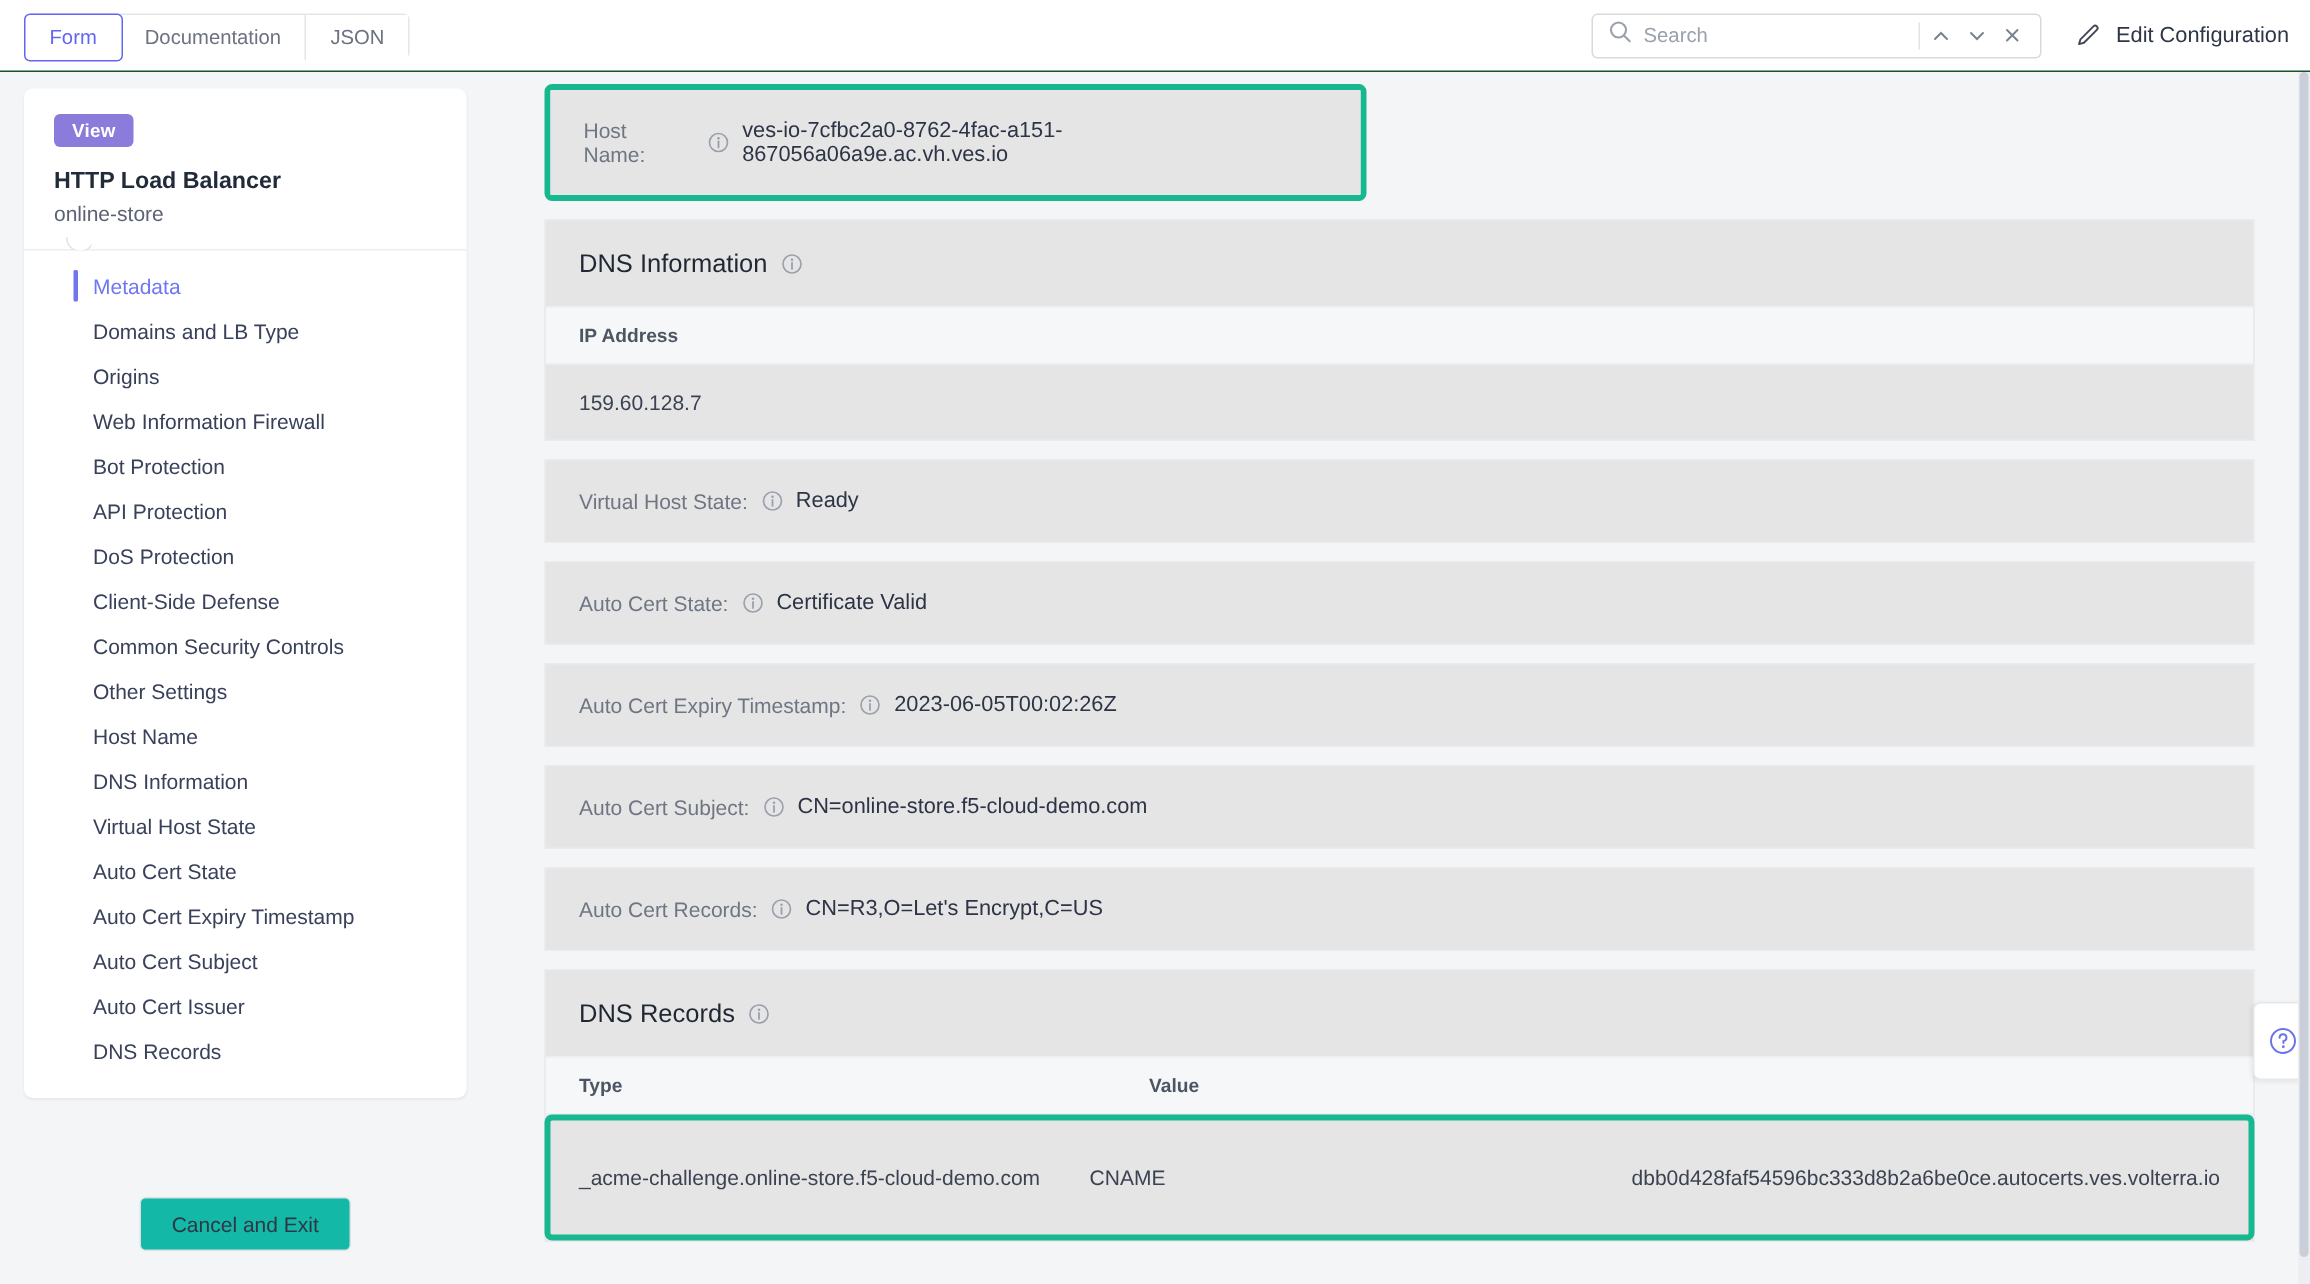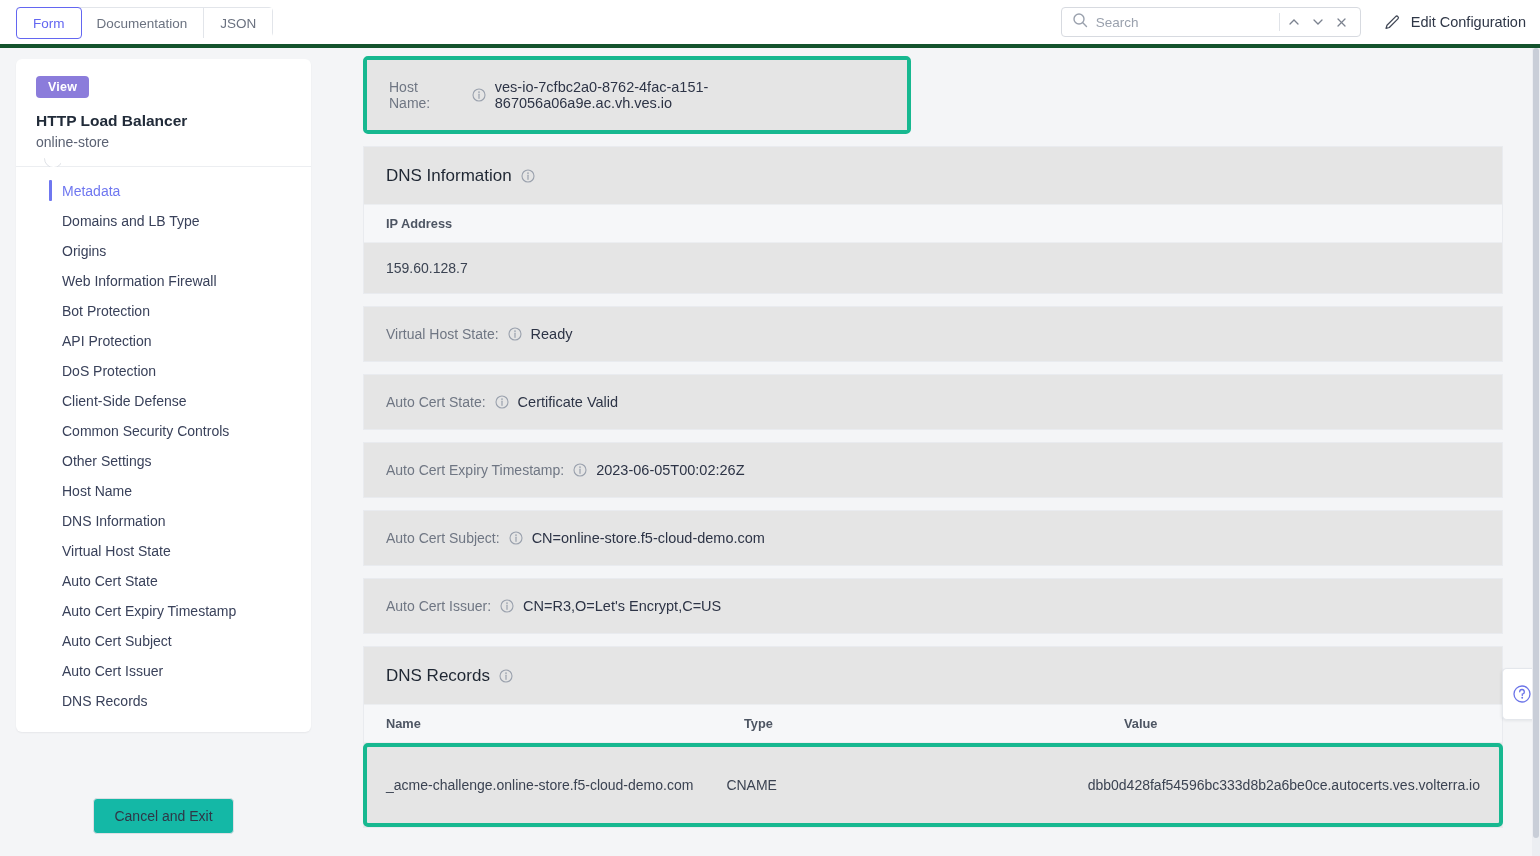--- a/index.html
+++ b/index.html
@@ -8,21 +8,21 @@
     background: #f4f5f7;
     font-family: "Liberation Sans", sans-serif;
     overflow: hidden;
   }
 
   
   .topbar {
     position: absolute; top: 0; left: 0;
     width: 1540px; height: 48px;
     background: #ffffff;
-    border-bottom: 4px solid #14532d;
+    border-bottom: 1px solid #14532d;
     display: flex; align-items: center;
   }
   .tabs {
     display: flex; margin-left: 16px;
     border: 1px solid #e2e5ea; border-radius: 4px;
     height: 30px; overflow: visible; background:#fff;
   }
   .tab {
     height: 30px; padding: 0 16px;
     display: flex; align-items: center; justify-content: center;
@@ -377,21 +377,21 @@
               <circle cx="7" cy="4.1" r=".85" fill="#9aa1ad"></circle>
               <line x1="7" y1="6.2" x2="7" y2="10.3" stroke="#9aa1ad" stroke-width="1.2" stroke-linecap="round"></line>
             </svg>
         </span>
         <span class="row-value">CN=online-store.f5-cloud-demo.com</span>
       </div>
     </div>
 
     <div class="card">
       <div class="row-line">
-        <span class="row-label">Auto Cert Issuer:</span>
+        <span class="row-label">Auto Cert Records:</span>
         <span class="info">
           <svg width="14" height="14" viewBox="0 0 14 14" fill="none">
               <circle cx="7" cy="7" r="6" stroke="#9aa1ad" stroke-width="1.1"></circle>
               <circle cx="7" cy="4.1" r=".85" fill="#9aa1ad"></circle>
               <line x1="7" y1="6.2" x2="7" y2="10.3" stroke="#9aa1ad" stroke-width="1.2" stroke-linecap="round"></line>
             </svg>
         </span>
         <span class="row-value">CN=R3,O=Let's Encrypt,C=US</span>
       </div>
     </div>
@@ -401,21 +401,20 @@
         <span class="sec-title">DNS Records</span>
         <span class="info">
           <svg width="14" height="14" viewBox="0 0 14 14" fill="none">
               <circle cx="7" cy="7" r="6" stroke="#9aa1ad" stroke-width="1.1"></circle>
               <circle cx="7" cy="4.1" r=".85" fill="#9aa1ad"></circle>
               <line x1="7" y1="6.2" x2="7" y2="10.3" stroke="#9aa1ad" stroke-width="1.2" stroke-linecap="round"></line>
             </svg>
         </span>
       </div>
       <div class="tbl-head">
-        <div class="c-name">Name</div>
         <div class="c-type">Type</div>
         <div class="c-val">Value</div>
       </div>
       <div class="tbl-row highlight-row">
         <div class="c-name">_acme-challenge.online-store.f5-cloud-demo.com</div>
         <div class="c-type">CNAME</div>
         <div class="c-val">dbb0d428faf54596bc333d8b2a6be0ce.autocerts.ves.volterra.io</div>
       </div>
     </div>
 

